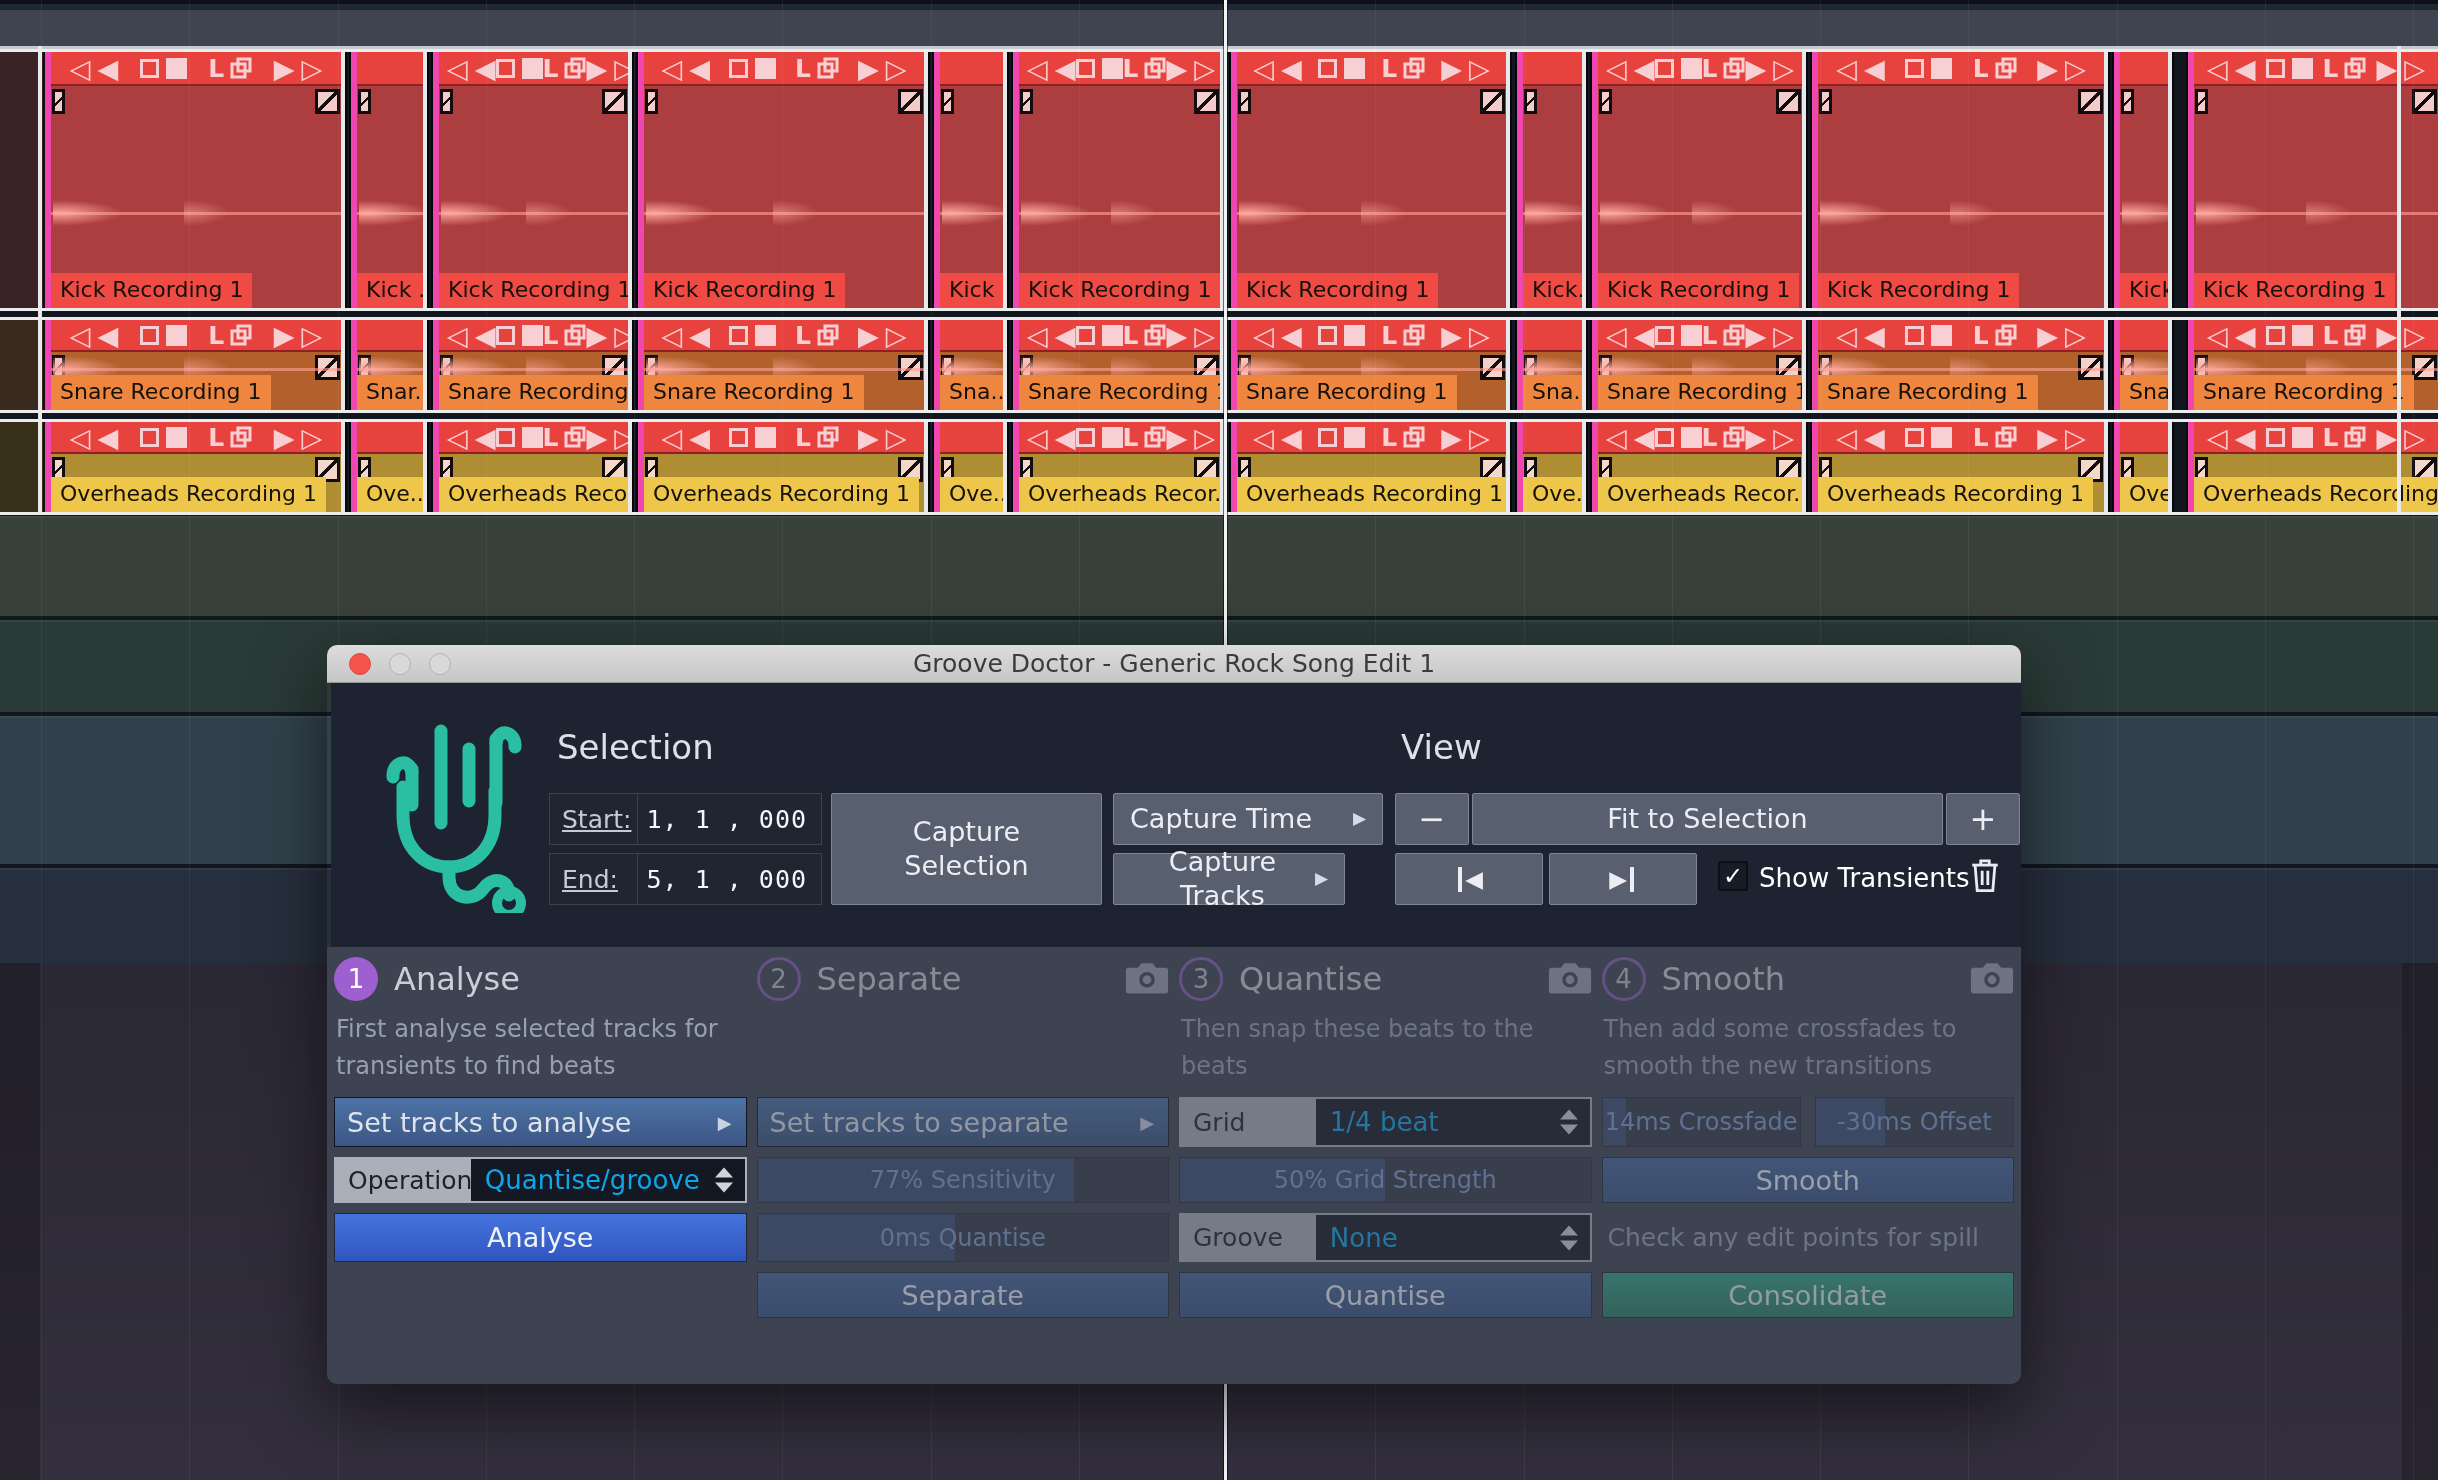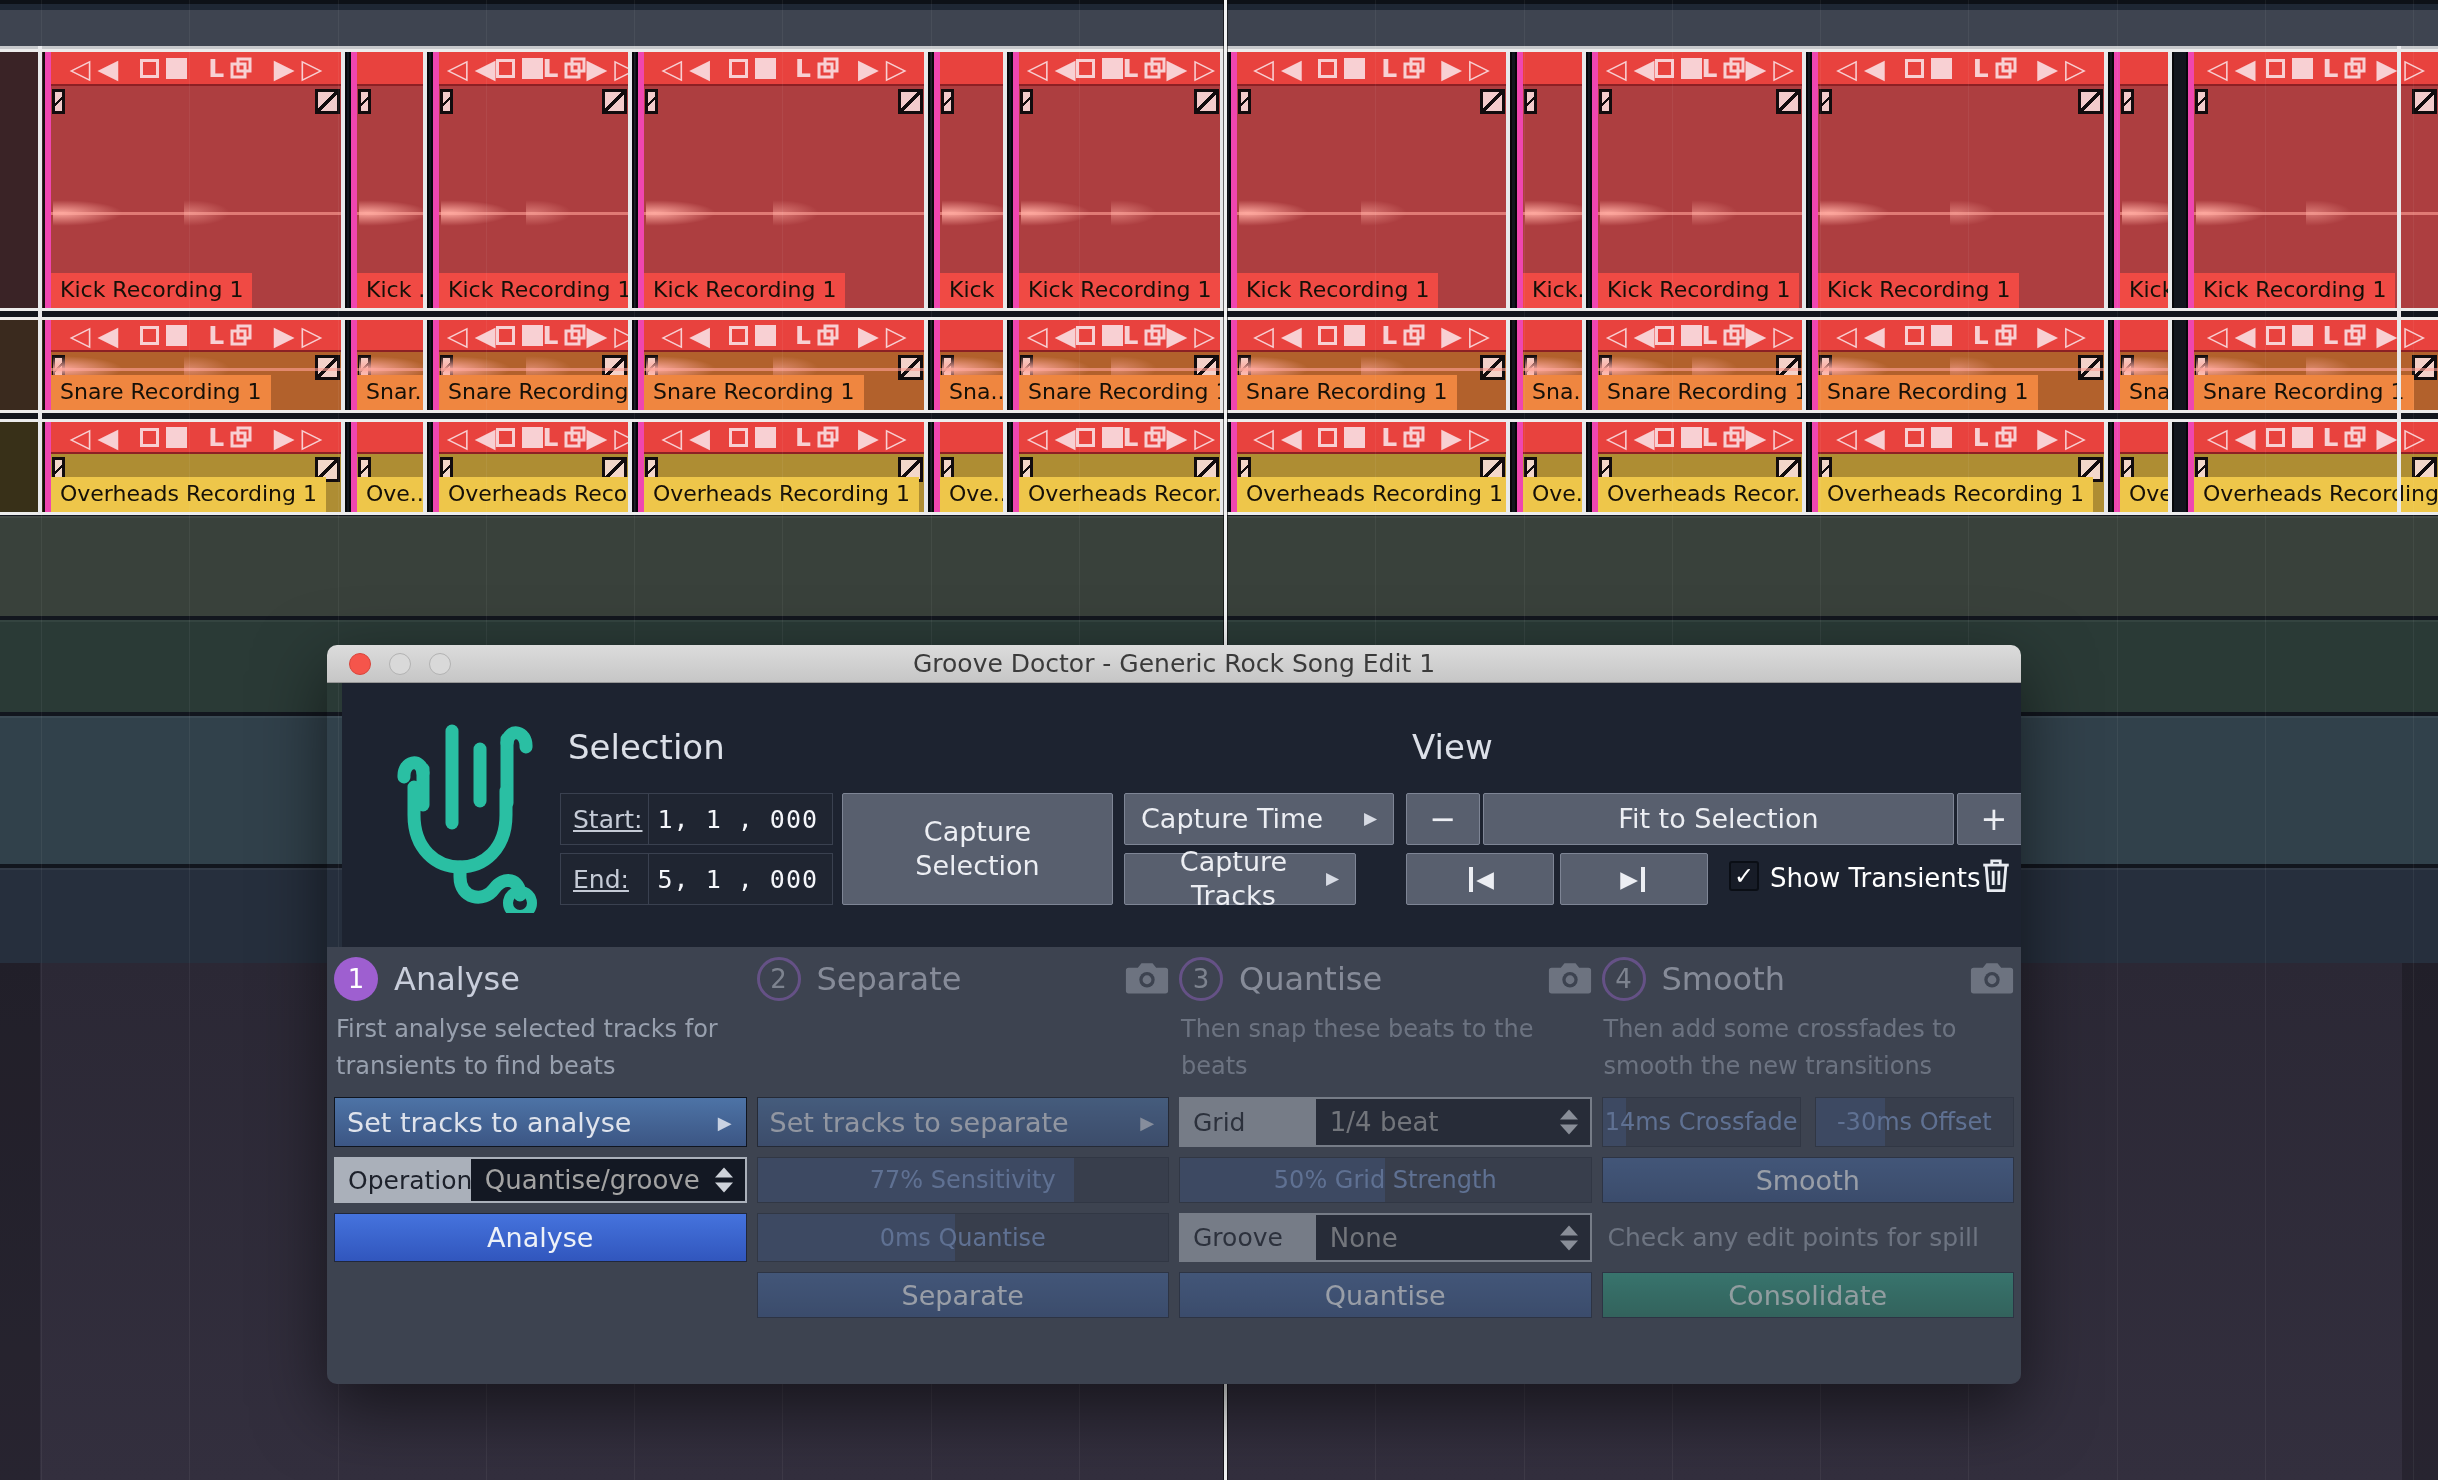--- a/index.html
+++ b/index.html
@@ -51,21 +51,21 @@
           border-radius:10px;overflow:hidden;box-shadow:0 24px 70px rgba(0,0,0,.55);}
   .titlebar{position:absolute;left:0;top:0;width:100%;height:38px;
             background:linear-gradient(#dcdcdc,#c6c6c6);border-bottom:1px solid #979797;
             display:flex;align-items:center;justify-content:center;}
   .titlebar .tt{font-size:25px;color:#3b3b3b;}
   .light{position:absolute;top:8px;width:22px;height:22px;border-radius:50%;}
   .lred{left:22px;background:#f5554b;border:1px solid #d8453c;}
   .lgray1{left:62px;background:#d9d9d9;border:1px solid #b2b2b2;}
   .lgray2{left:102px;background:#d9d9d9;border:1px solid #b2b2b2;}
 
-  .dlghead{position:absolute;left:15px;top:38px;width:100%;height:264px;background:#1d2330;}
+  .dlghead{position:absolute;left:4px;top:38px;width:100%;height:264px;background:#1d2330;}
   .h2{position:absolute;font-size:34px;color:#dce0e8;}
   .panel{position:absolute;display:flex;border:1px solid #3a4150;background:#1f2531;}
   .plbl{width:88px;font-size:25px;color:#c5cbd6;display:flex;align-items:center;
         padding-left:12px;border-right:1px solid #3a4150;text-decoration:underline;}
   .pval{flex:1;font-family:"DejaVu Sans Mono","Liberation Mono",monospace;font-size:25px;
         color:#f4f6fa;display:flex;align-items:center;justify-content:flex-end;
         padding-right:14px;letter-spacing:1px;}
   .gbtn{position:absolute;background:#585f6e;border:1px solid #7e8595;border-radius:2px;
         color:#eceef3;font-size:27px;display:flex;align-items:center;justify-content:center;
         text-align:center;line-height:1.25;}
@@ -92,21 +92,21 @@
          line-height:37px;color:#98a0ae;}
   .ctl{position:absolute;left:0;right:0;}
   .r1{top:150px;height:50px;} .r2{top:210px;height:46px;} .r3{top:266px;height:49px;} .r4{top:325px;height:46px;}
   .trackbtn{background:linear-gradient(#4d73a6,#3c5684);border:1px solid #10151f;
             color:#dfe3ec;font-size:27px;display:flex;align-items:center;
             justify-content:space-between;padding:0 14px 0 12px;width:100%;height:100%;}
   .trackbtn .menuarr{font-size:18px;color:#c9d2e2;}
   .selrow{display:flex;border:2px solid #aab0ba;width:100%;height:100%;background:#aab0ba;}
   .sellbl{width:33%;background:#aab0ba;color:#1d212b;font-size:25px;display:flex;
           align-items:center;padding-left:12px;}
-  .selval{flex:1;background:#131823;color:#a3a3a3;font-size:26px;display:flex;
+  .selval{flex:1;background:#131823;color:#0ea5e9;font-size:26px;display:flex;
           align-items:center;padding-left:14px;position:relative;}
   .udarr{position:absolute;right:12px;top:50%;transform:translateY(-50%);display:flex;
          flex-direction:column;gap:5px;}
   .udarr i{display:block;width:0;height:0;border-left:9px solid transparent;border-right:9px solid transparent;}
   .udarr .up{border-bottom:10px solid #cfd3da;}
   .udarr .dn{border-top:10px solid #cfd3da;}
   .slider{position:relative;width:100%;height:100%;background:#343b49;border:1px solid #272d3a;}
   .slider .fill{position:absolute;left:0;top:0;bottom:0;background:#3e4f73;}
   .slider .slbl{position:absolute;inset:0;display:flex;align-items:center;justify-content:center;
                 color:#7f9bd0;font-size:24px;}

